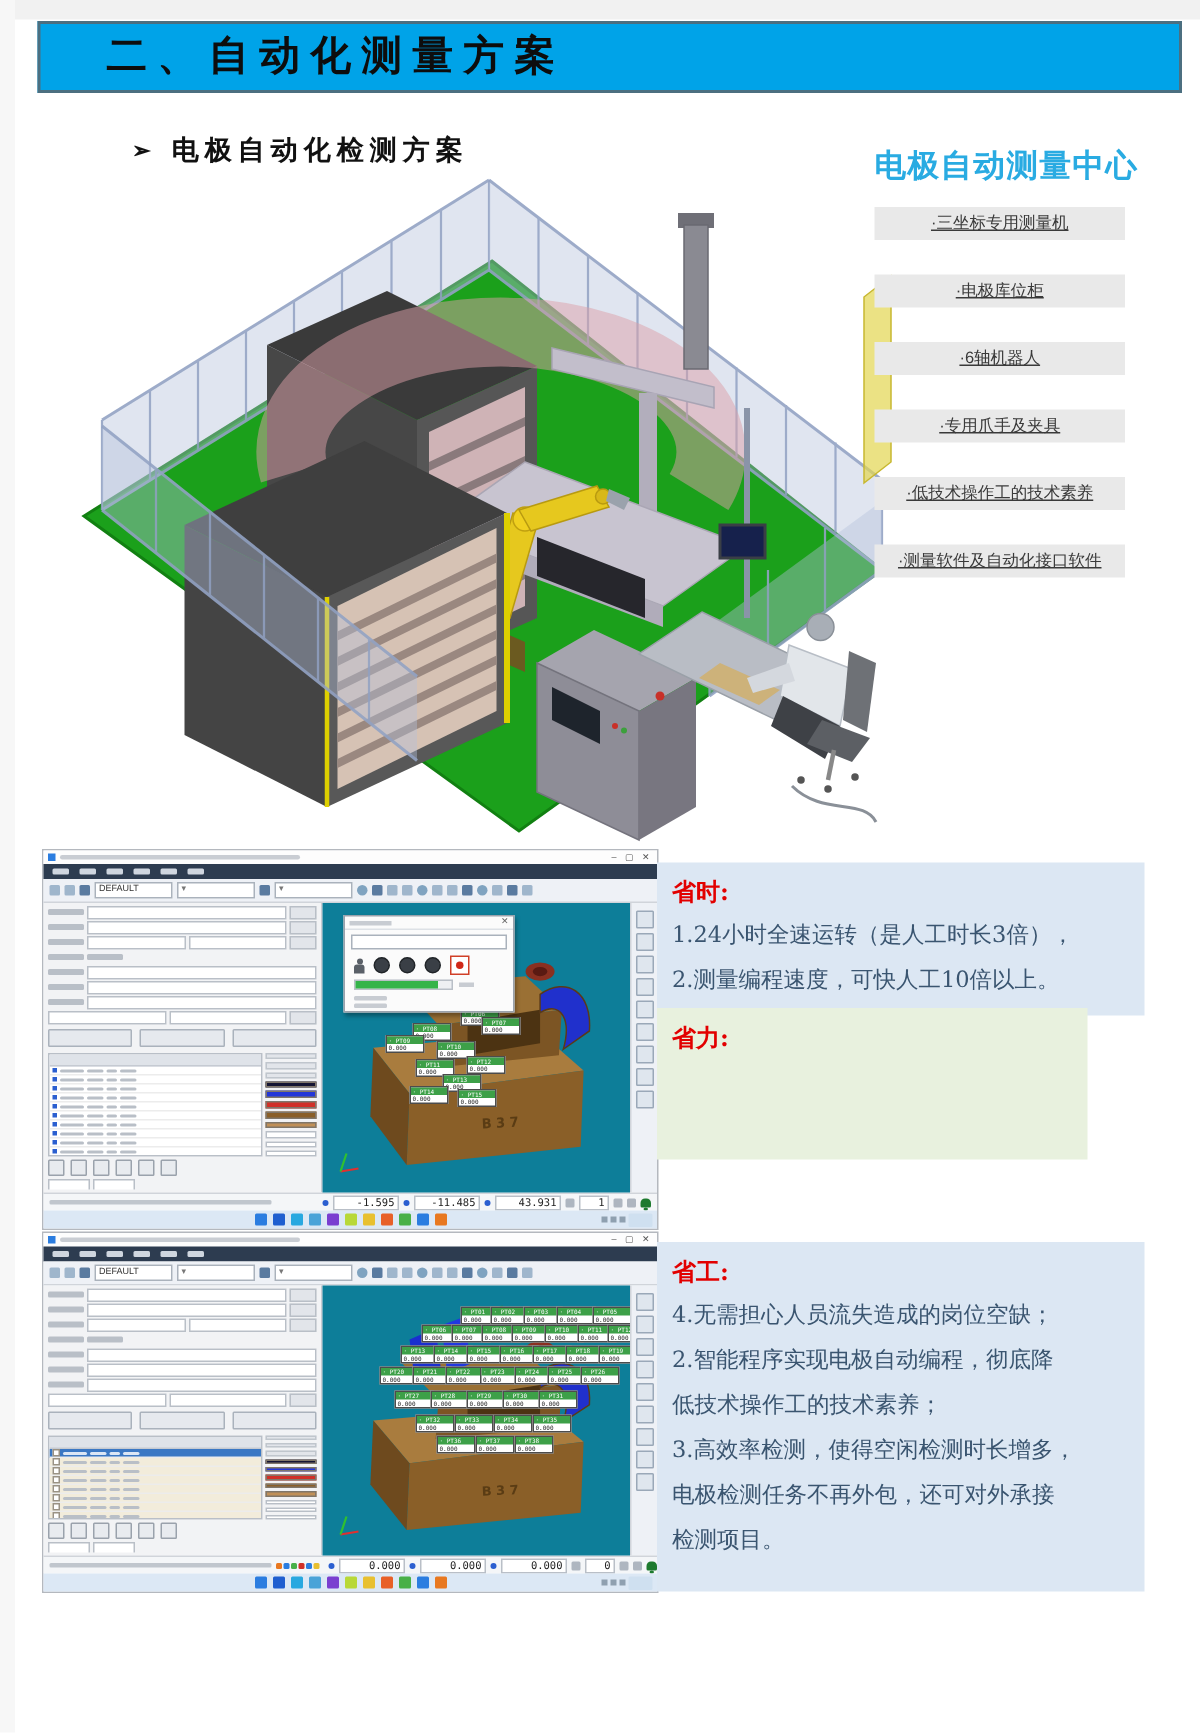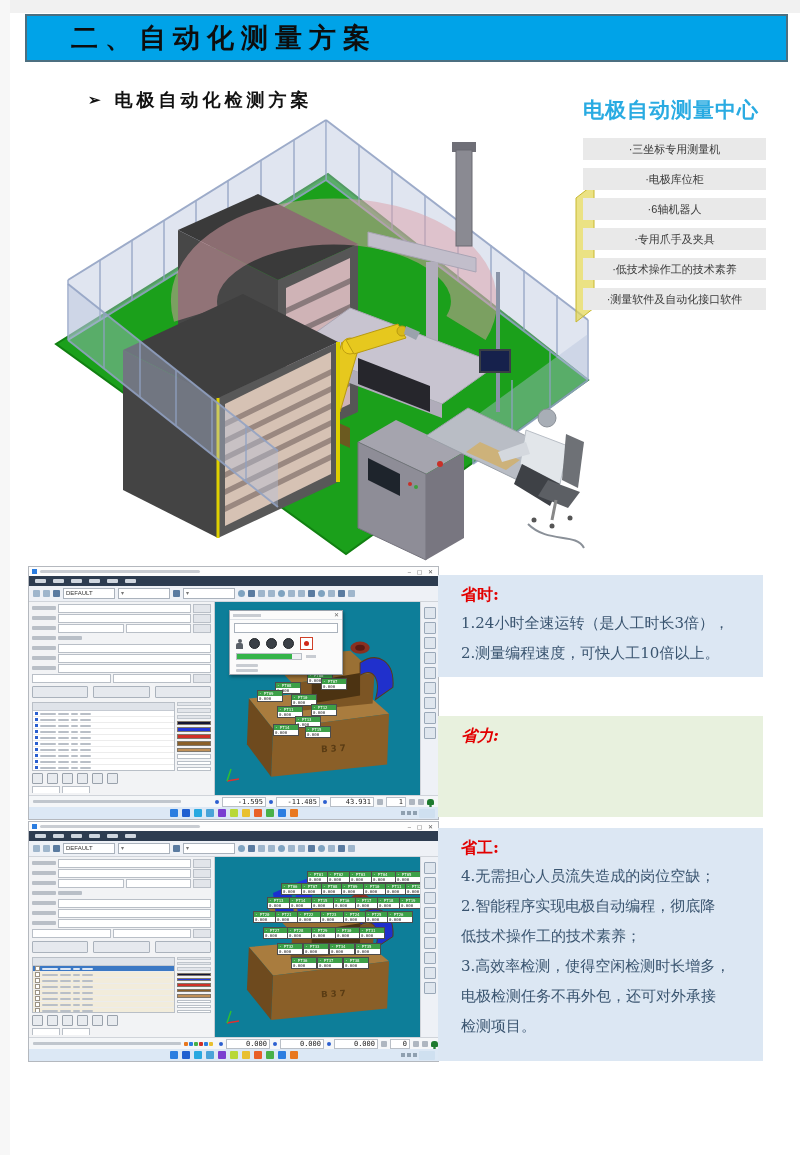--- a/index.html
+++ b/index.html
@@ -18,25 +18,25 @@
   .subtitle .arr{font-size:15px;color:#111;font-weight:bold;}
   .subtitle .st{font-family:"DejaVu Serif","Liberation Serif",serif;font-weight:bold;font-size:18px;color:#111;letter-spacing:4px;}
 
   
   .scene{position:absolute;left:28px;top:112px;width:580px;height:450px;z-index:1;}
 
   
   .center-col{position:absolute;left:583px;top:96px;width:205px;z-index:5;}
   .center-title{font-family:"DejaVu Serif","Liberation Serif",serif;font-weight:bold;font-size:21px;color:var(--brand,#29ABE2);letter-spacing:1px;}
   .center-items{margin-top:14px;}
-  .center-item{width:183px;height:22px;line-height:22px;background:#e9e9e9;color:#3a3a3a;font-size:11px;
-               text-align:center;margin-bottom:8px;white-space:nowrap;}
+  .center-item{width:167px;height:22px;line-height:22px;background:#e9e9e9;color:#3a3a3a;font-size:11px;
+               text-align:center;margin-bottom:23px;white-space:nowrap;text-decoration:underline;}
 
   
-  .benefit{position:absolute;box-sizing:border-box;padding:7px 23px;z-index:5;font-family:"DejaVu Serif","Liberation Serif",serif;}
+  .benefit{position:absolute;box-sizing:border-box;padding:7px 10px;z-index:5;font-family:"DejaVu Serif","Liberation Serif",serif;}
   .benefit .bt{color:#e20000;font-weight:bold;font-size:16px;line-height:26px;}
   .benefit .bl{color:#3a5570;font-size:15px;line-height:30px;white-space:nowrap;}
 
   
   .win{position:absolute;background:#fff;border:1px solid #b4b8be;box-sizing:border-box;display:flex;flex-direction:column;z-index:2;}
   .tbar{height:9px;background:#fdfdfd;display:flex;align-items:center;flex:none;}
   .tbar .appic{width:5px;height:5px;background:#2b7de0;margin:0 3px;flex:none;}
   .tbar .ttl{width:160px;height:3px;background:#c9cdd3;border-radius:2px;}
   .tbar .wc{margin-left:auto;font-size:6px;line-height:6px;color:#555;letter-spacing:2px;padding-right:3px;}
   .menu{height:10px;background:#2d3c50;display:flex;align-items:center;gap:7px;padding-left:6px;flex:none;}
@@ -299,21 +299,21 @@
       <div class="center-item">·测量软件及自动化接口软件</div>
     </div>
 </div>
 
 <div id="benefits">
     <div class="benefit" style="left: 438px; top: 575px; width: 325px; height: 102px; background: rgb(220, 231, 243);">
       <div class="bt">省时:</div>
       <div class="bl">1.24小时全速运转（是人工时长3倍），</div>
       <div class="bl">2.测量编程速度，可快人工10倍以上。</div>
     </div>
-    <div class="benefit" style="left: 438px; top: 716px; width: 325px; height: 101px; background: rgb(232, 241, 222); font-style: italic;">
+    <div class="benefit" style="left: 438px; top: 672px; width: 287px; height: 101px; background: rgb(232, 241, 222);">
       <div class="bt">省力:</div>
     </div>
     <div class="benefit" style="left: 438px; top: 828px; width: 325px; height: 233px; background: rgb(220, 231, 243);">
       <div class="bt">省工:</div>
       <div class="bl">4.无需担心人员流失造成的岗位空缺；</div>
       <div class="bl">2.智能程序实现电极自动编程，彻底降</div>
       <div class="bl">低技术操作工的技术素养；</div>
       <div class="bl">3.高效率检测，使得空闲检测时长增多，</div>
       <div class="bl">电极检测任务不再外包，还可对外承接</div>
       <div class="bl">检测项目。</div>

